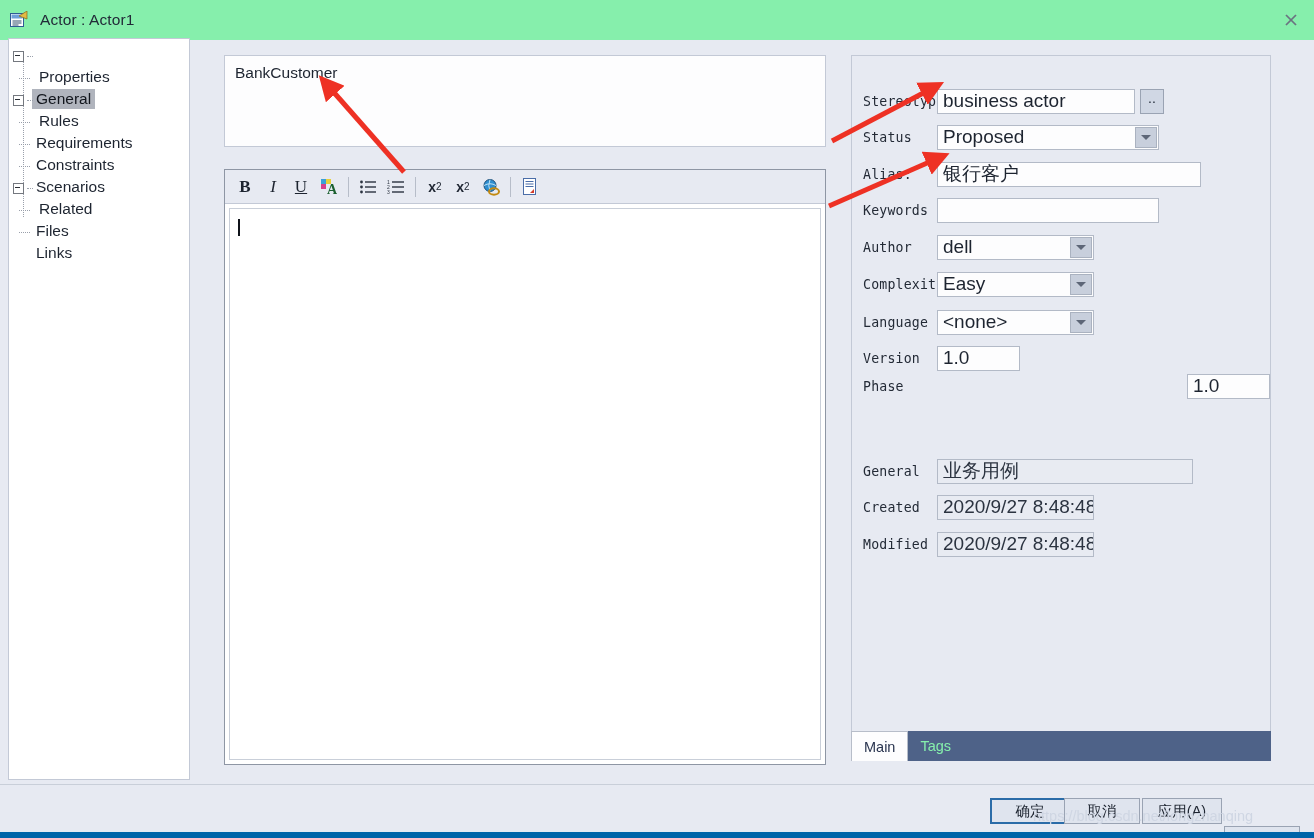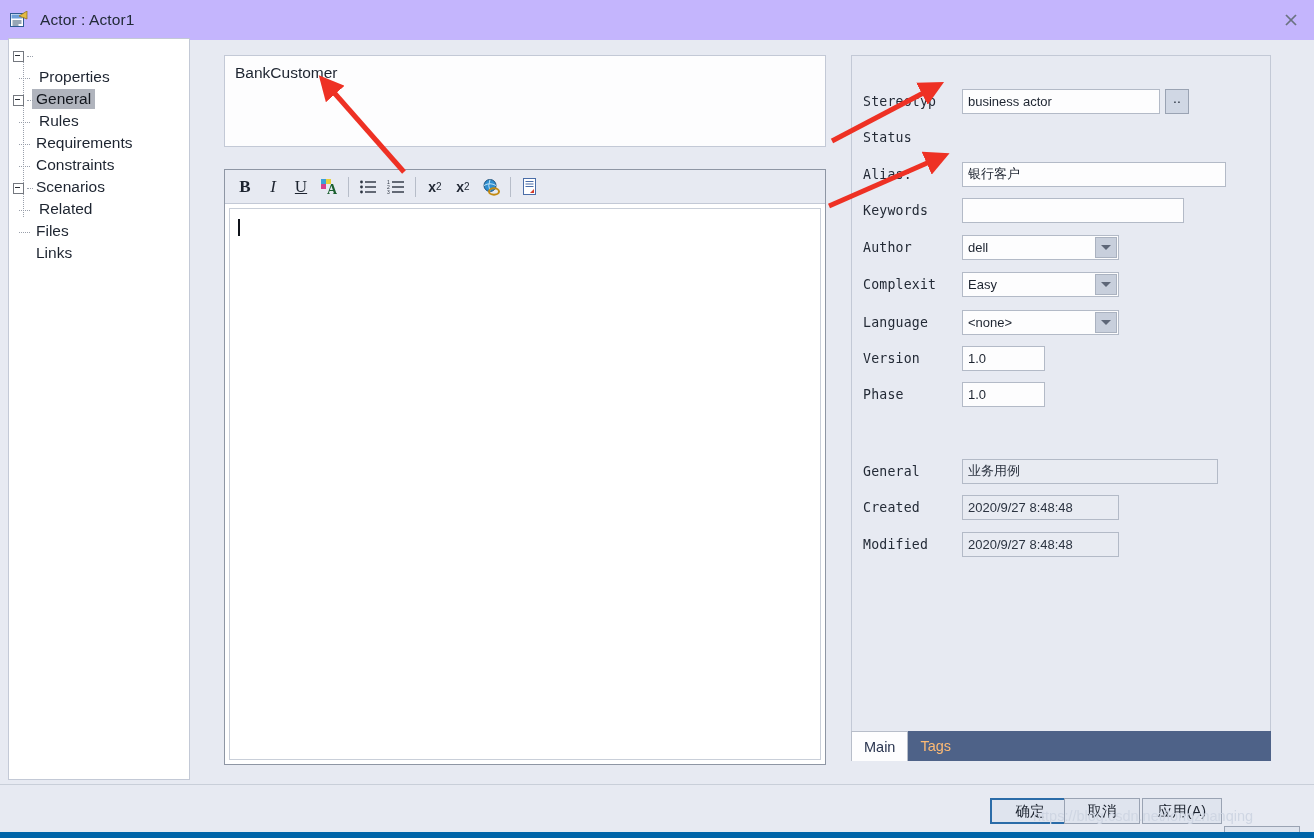--- a/index.html
+++ b/index.html
@@ -18,21 +18,21 @@
     overflow: hidden;
     box-sizing: border-box;
   }
 
   
   .titlebar {
     position: absolute;
     left: 0; top: 0;
     width: 1314px;
     height: 40px;
-    background: #c4b5fd;
+    background: #86efac;
     display: flex;
     align-items: center;
   }
   .title-icon {
     width: 18px; height: 18px;
     margin-left: 10px;
     position: relative;
     flex: none;
   }
   .title-text {
@@ -204,28 +204,27 @@
     white-space: nowrap;
     overflow: hidden;
     flex: none;
     letter-spacing: 0.2px;
   }
   .f-input {
     height: 25px;
     background: #fdfdfe;
     border: 1px solid #b3bac7;
     box-sizing: border-box;
-    font-size: 13px;
+    font-size: 19px;
     color: #1d2430;
     display: flex;
     align-items: center;
     padding: 0 5px;
     overflow: hidden;
     white-space: nowrap;
-    margin-left: 25px;
   }
   .f-input.readonly { background: #e8ebf2; color: #2b3340; }
   .f-combo {
     position: relative;
     padding-right: 26px;
   }
   .combo-arrow {
     position: absolute;
     right: 1px; top: 1px;
     width: 22px; height: 21px;
@@ -267,21 +266,21 @@
     display: flex;
     align-items: flex-end;
     box-sizing: border-box;
   }
   .tab {
     height: 30px;
     padding: 0 12px;
     display: flex;
     align-items: center;
     font-size: 14.5px;
-    color: #fdba74;
+    color: #86efac;
     cursor: pointer;
     box-sizing: border-box;
   }
   .tab.active {
     background: #fdfdfe;
     color: #2a3550;
     border: 1px solid #b7bdc9;
     border-bottom: none;
   }
 
@@ -489,20 +488,24 @@
   <div class="props-panel" id="props-panel">
       <div class="field-row" style="top: 31px; width: 100%;">
         <div class="f-label">Stereotype</div>
         <div class="f-input" style="width: 198px;">
           <span>business actor</span>
         </div>
         <div class="dots-btn">..</div>
       </div>
       <div class="field-row" style="top: 67px; width: 100%;">
         <div class="f-label">Status</div>
+        <div class="f-input f-combo" style="width: 222px;">
+          <span>Proposed</span>
+          <span class="combo-arrow"></span>
+        </div>
       </div>
       <div class="field-row" style="top: 104px; width: 100%;">
         <div class="f-label">Alias:</div>
         <div class="f-input" style="width: 264px;">
           <span>银行客户</span>
         </div>
       </div>
       <div class="field-row" style="top: 140px; width: 100%;">
         <div class="f-label">Keywords</div>
         <div class="f-input" style="width: 222px;">
@@ -529,21 +532,21 @@
           <span>&lt;none&gt;</span>
           <span class="combo-arrow"></span>
         </div>
       </div>
       <div class="field-row" style="top: 288px; width: 100%;">
         <div class="f-label">Version</div>
         <div class="f-input" style="width: 83px;">
           <span>1.0</span>
         </div>
       </div>
-      <div class="field-row" style="top: 324px; width: 100%;">
+      <div class="field-row" style="top: 316px; width: 100%; justify-content: space-between;">
         <div class="f-label">Phase</div>
         <div class="f-input" style="width: 83px;">
           <span>1.0</span>
         </div>
       </div>
       <div class="field-row" style="top: 401px; width: 100%;">
         <div class="f-label">General</div>
         <div class="f-input readonly" style="width: 256px;">
           <span>业务用例</span>
         </div>

